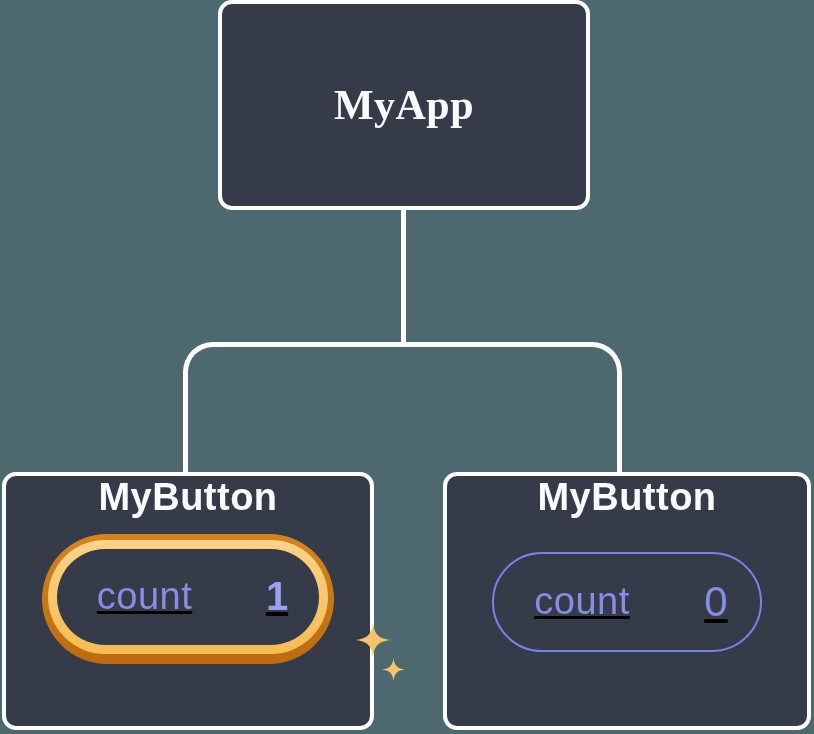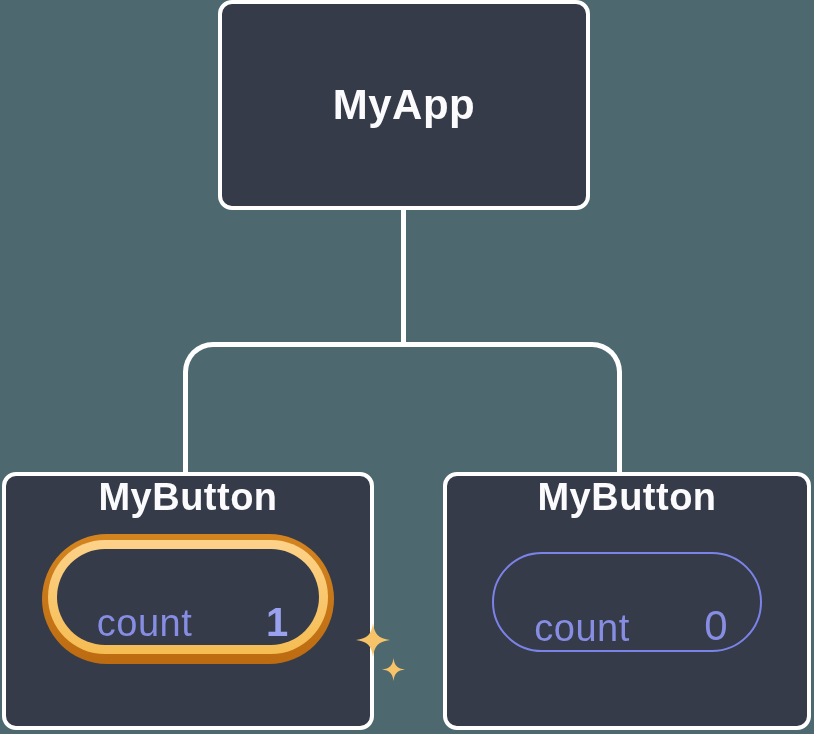--- a/index.html
+++ b/index.html
@@ -22,21 +22,21 @@
     border-radius:30px 30px 0 0;
   }
   
   .node{
     position:absolute;box-sizing:border-box;
     background:#353b48;
     border:4px solid #ffffff;
     border-radius:14px;
     display:flex;flex-direction:column;align-items:center;
   }
-  .node-root{left:218px;top:0;width:372px;height:210px;justify-content:center;}
+  .node-root{left:218px;top:0;width:372px;height:210px;justify-content:center;font-family:Liberation Serif, serif;}
   .node-child-left{left:2px;top:472px;width:372px;height:258px;}
   .node-child-right{left:443px;top:472px;width:368px;height:258px;}
   .node-title{
     color:#fbfbfd;font-size:38px;font-weight:600;letter-spacing:0.5px;
     line-height:1.15;
   }
   .node-root .node-title{font-size:42px;}
   .node-child-left .node-title,
   .node-child-right .node-title{}
 
@@ -50,21 +50,21 @@
   }
   .pill-ring{
     border-radius:999px;
     padding:9px;
     background:linear-gradient(180deg,#fdd28a 0%,#f5bc52 100%);
   }
   .pill{
     box-sizing:border-box;
     border-radius:999px;
     background:#353b48;
-    display:flex;align-items:flex-end;
+    display:flex;align-items:center;text-decoration:underline;
   }
   .pill-hot{width:262px;height:96px;}
   .pill-cold{
     box-sizing:border-box;
     width:270px;height:100px;margin-top:32px;
     border:2px solid #7c83e8;
   }
   .pill-key{
     flex:1;display:flex;align-items:center;justify-content:center;
     color:#878de2;font-size:38px;letter-spacing:0.5px;

